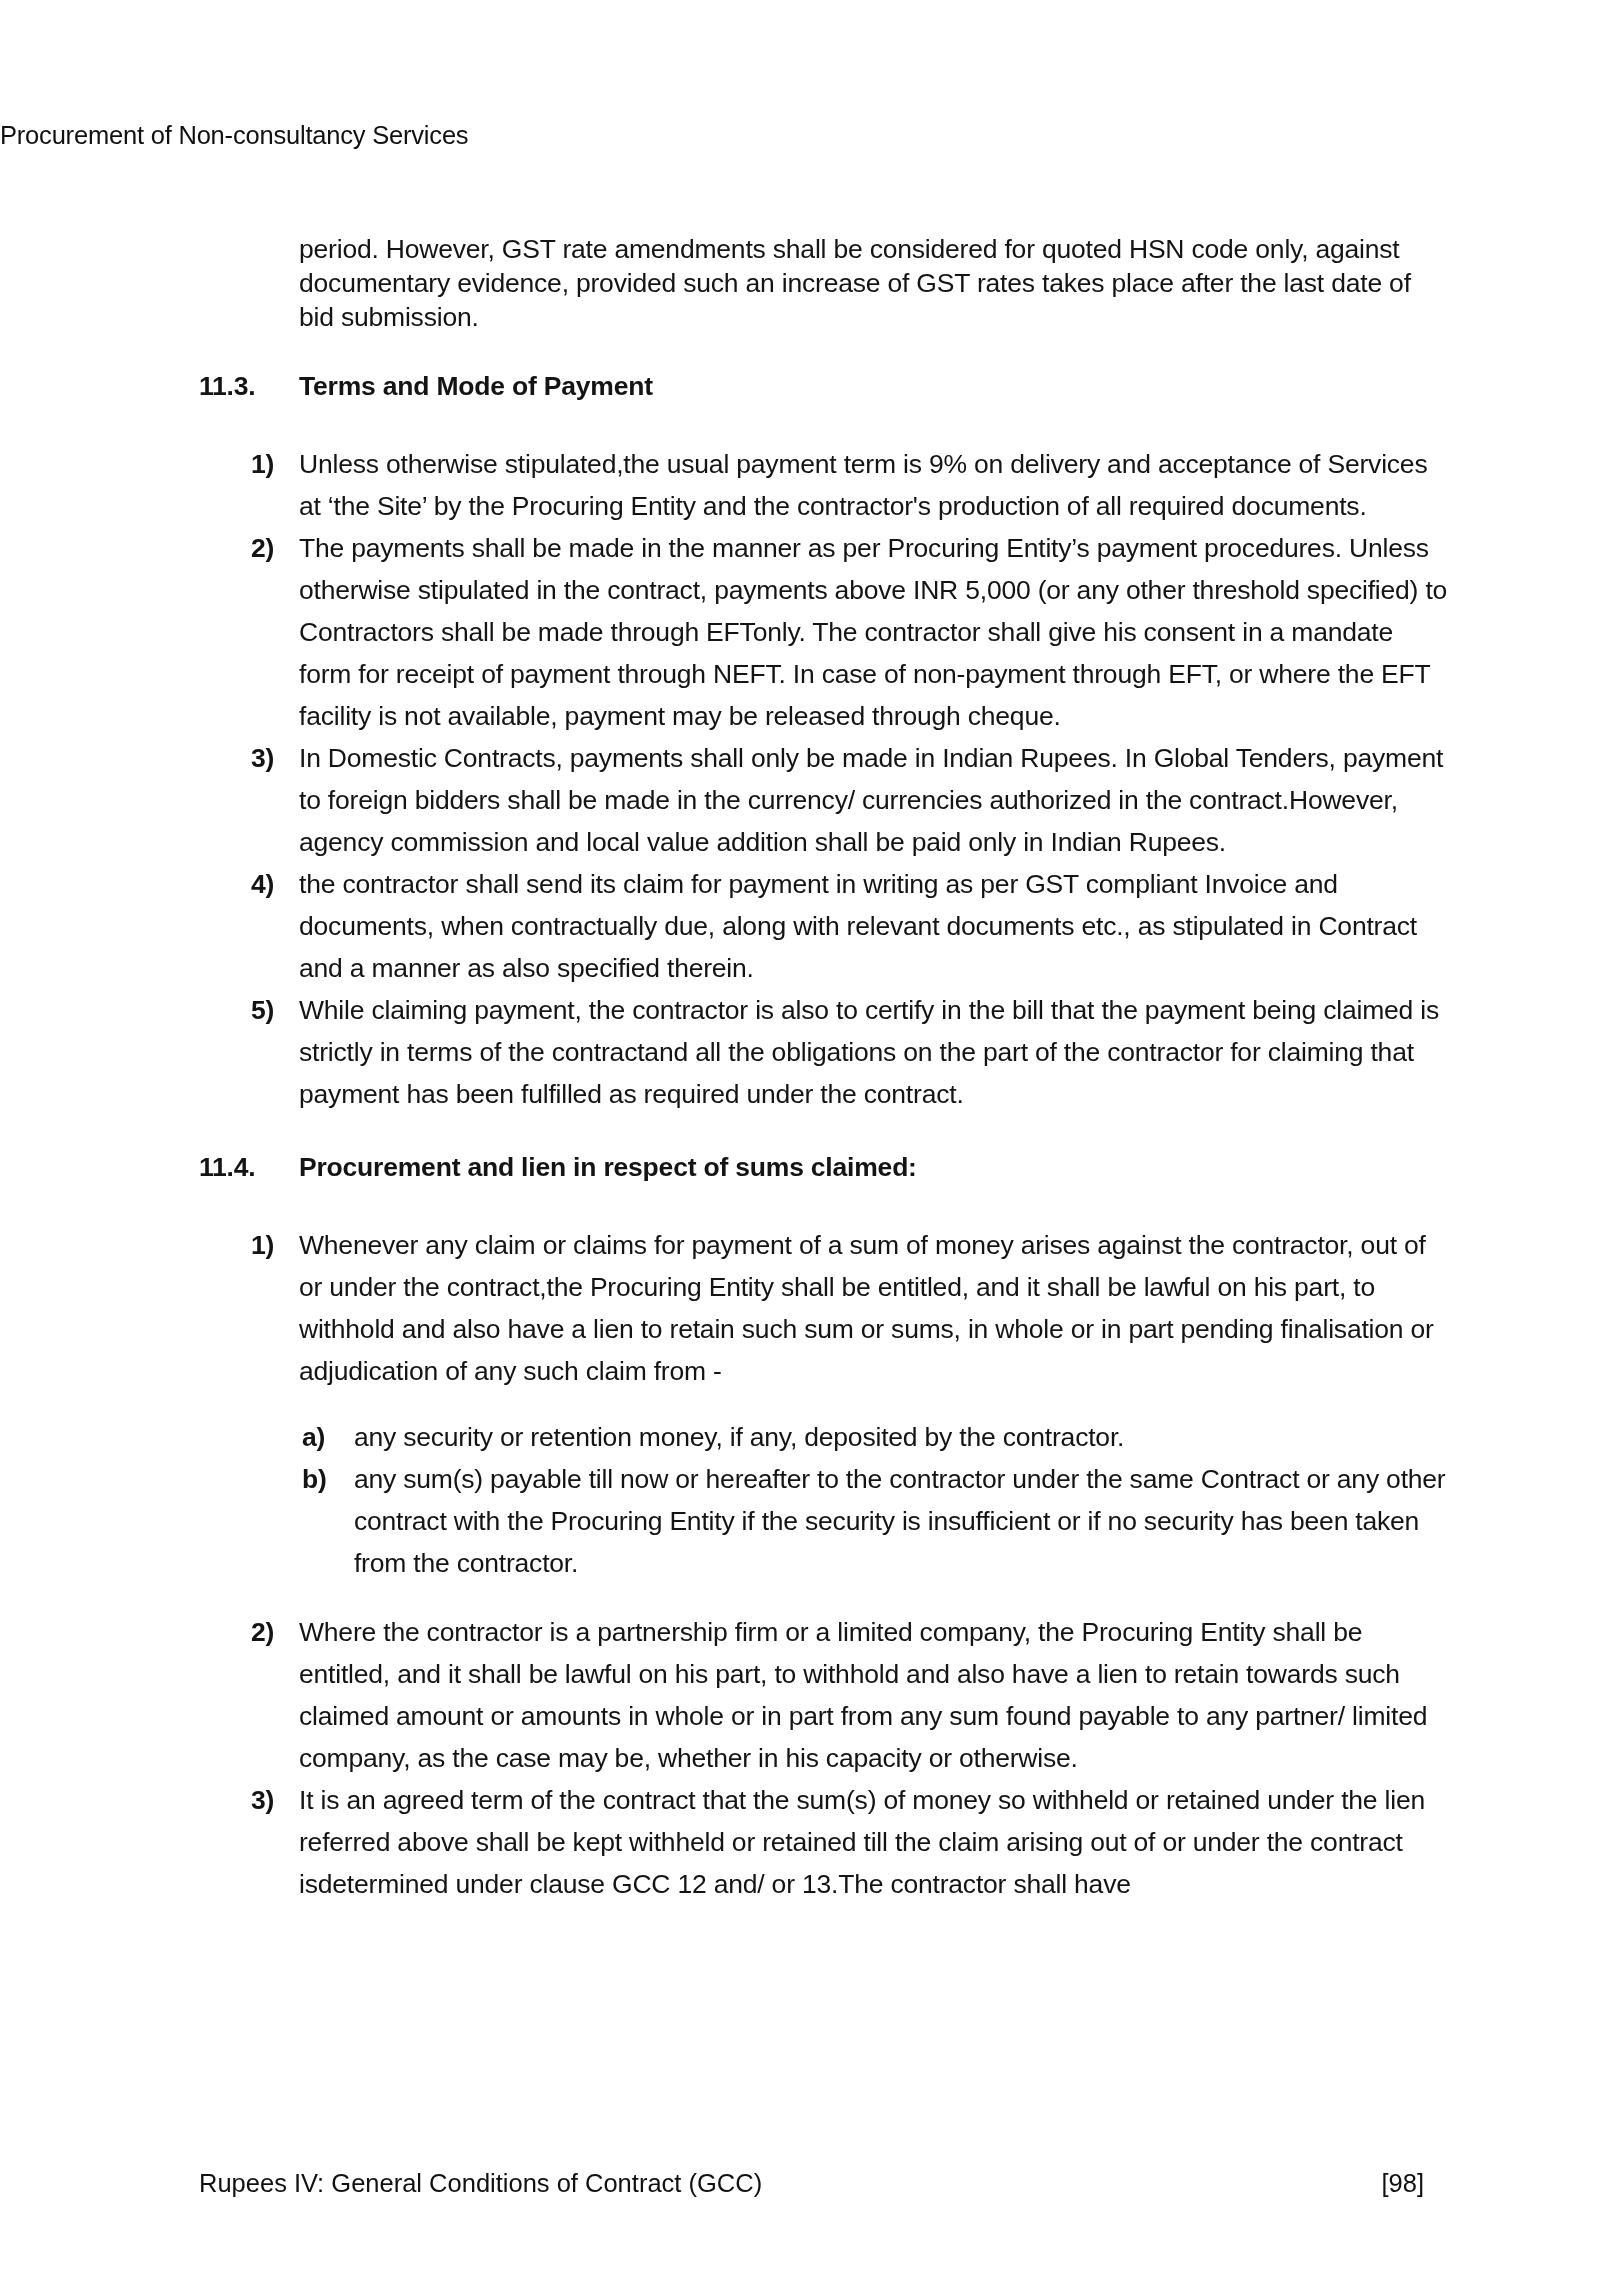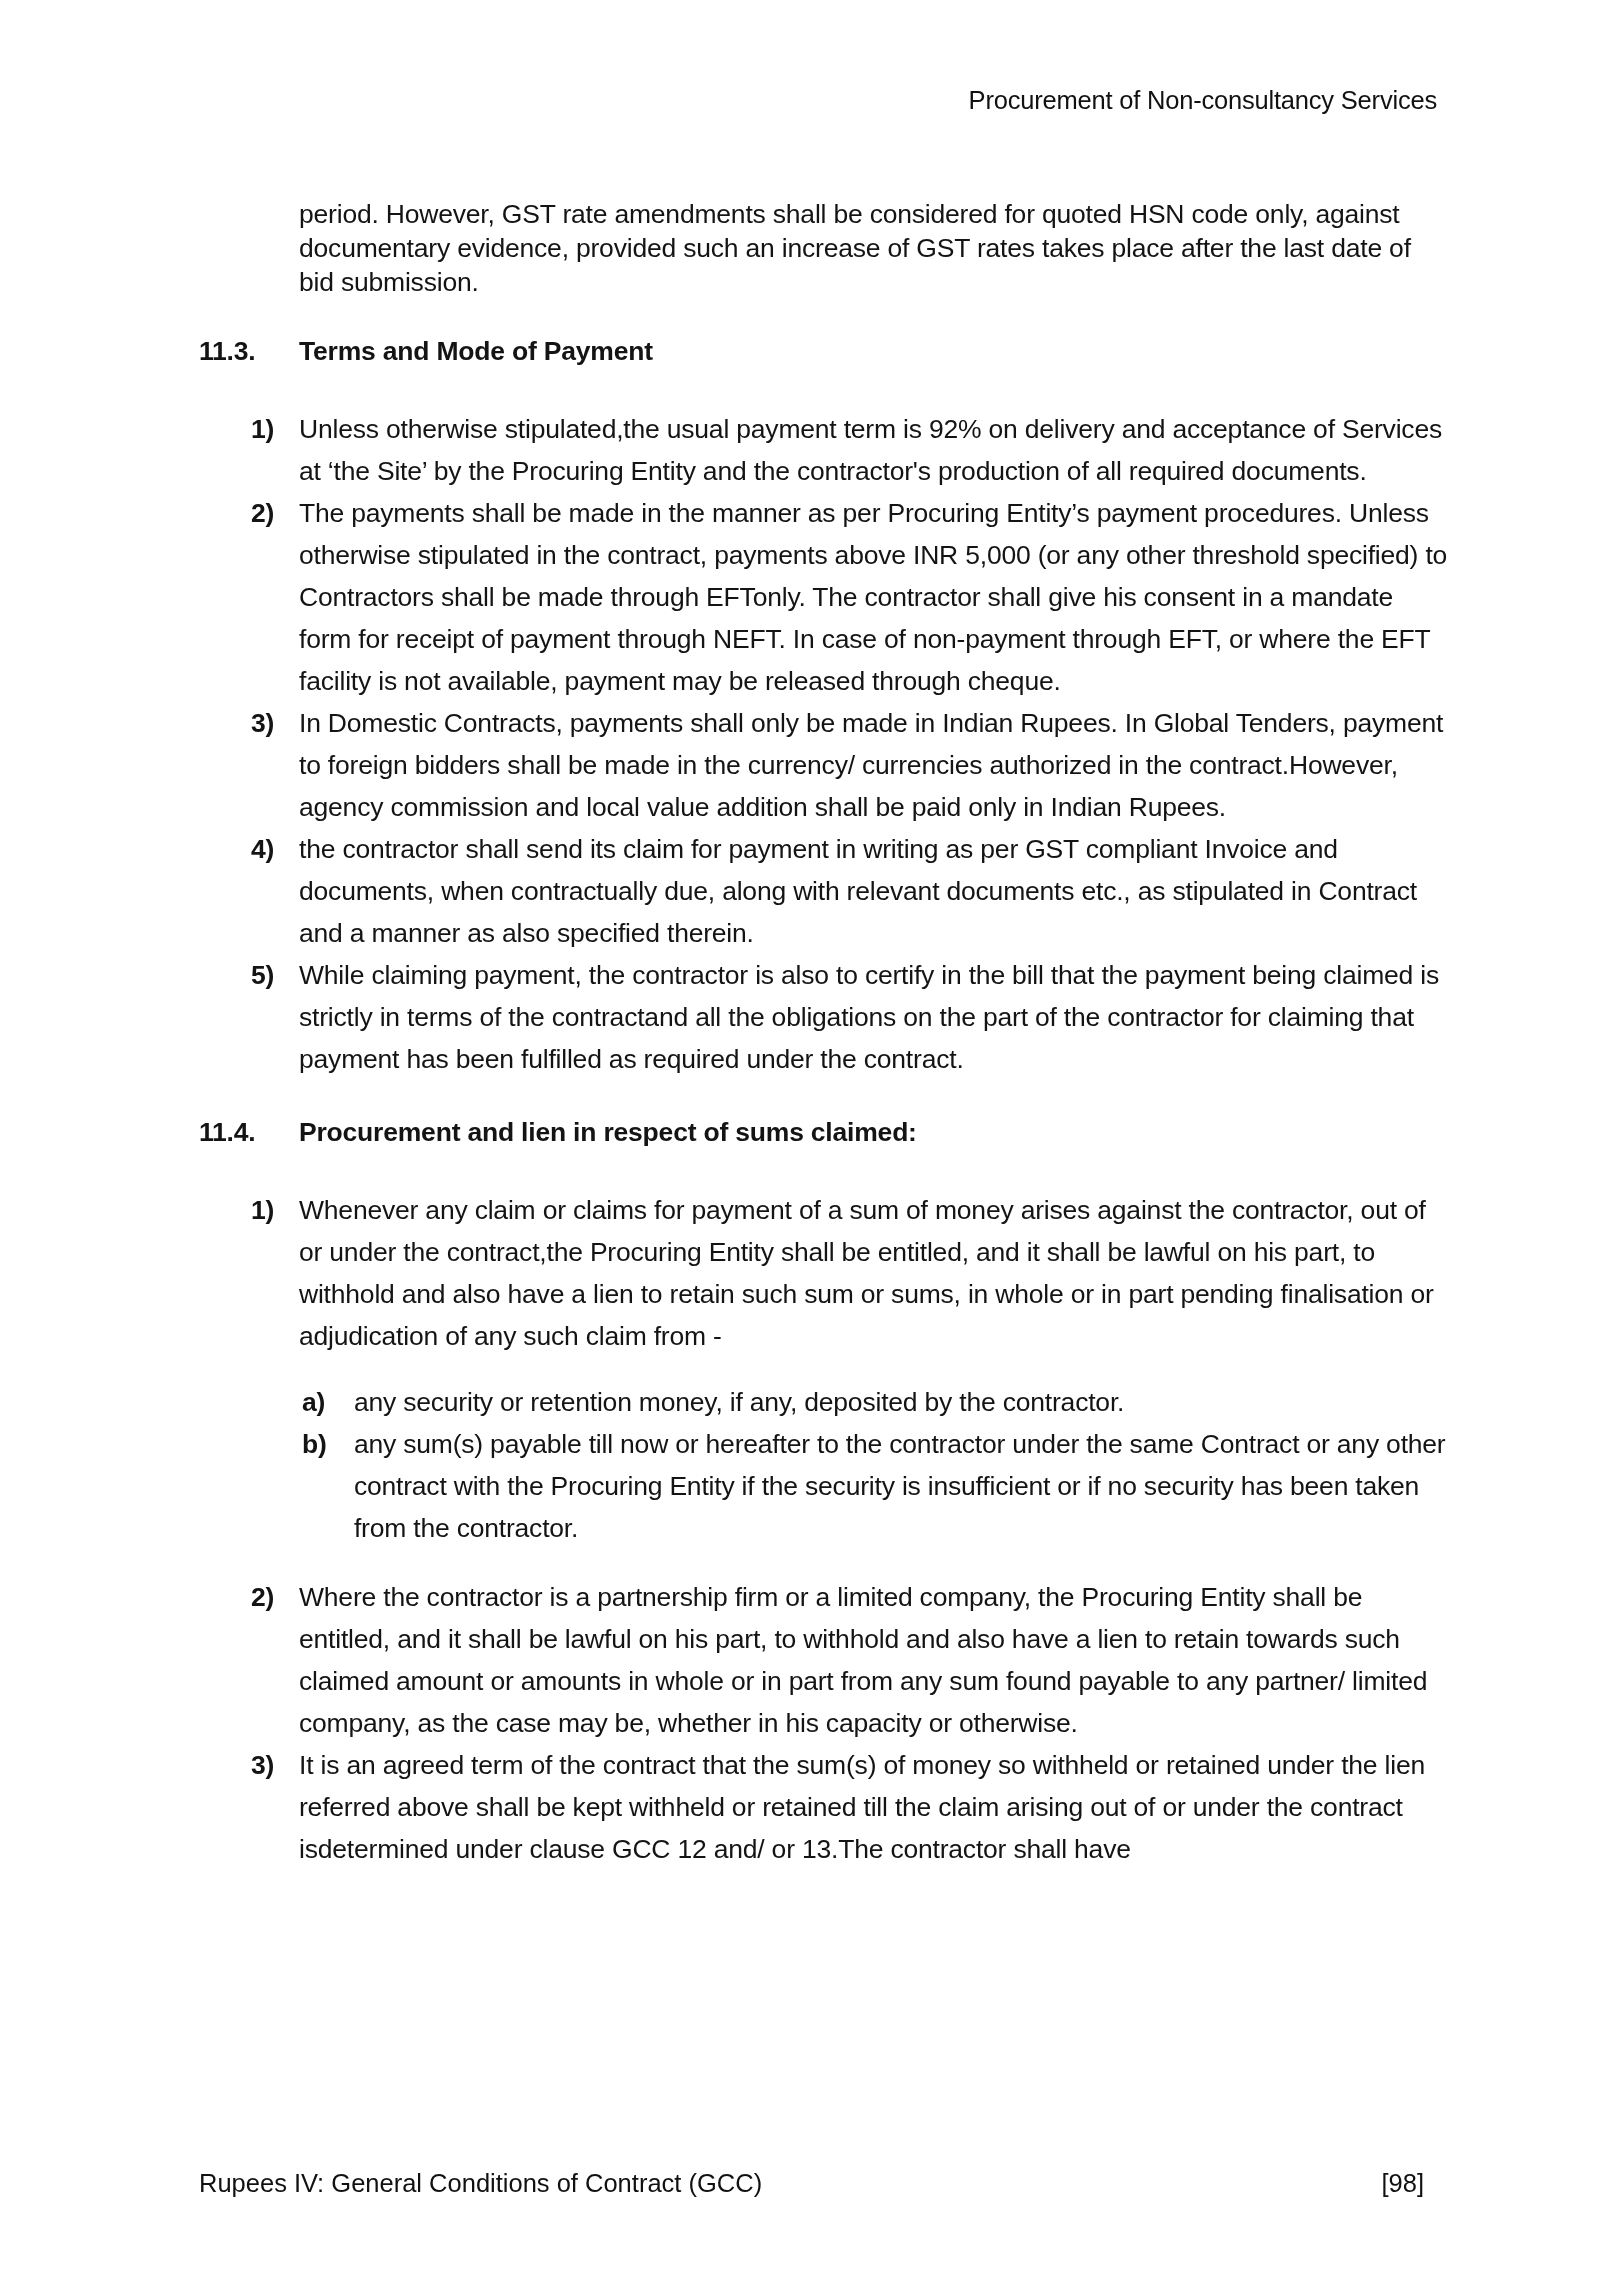--- a/index.html
+++ b/index.html
@@ -9,23 +9,22 @@
     width: 1621px;
     height: 2293px;
     background: #ffffff;
     color: #141414;
     font-family: "Liberation Sans", sans-serif;
     font-size: 26.5px;
     letter-spacing: -0.2px;
     overflow: hidden;
   }
   .running-header {
-    padding-top: 84px;
+    padding-top: 119px;
     padding-right: 184px;
-    text-align: right;
     font-size: 25.5px;
     line-height: 33px;
     color: #111;
   }
   .content {
     margin-left: 199px;
     margin-right: 172px;
   }
   .intro {
     margin: 80px 0 0 100px;
@@ -85,21 +84,21 @@
     <p class="intro">period. However, GST rate amendments shall be considered for quoted HSN code only, against documentary evidence, provided such an increase of GST rates takes place after the last date of bid submission.</p>
 
     <div class="section-heading">
       <span class="sec-num">11.3.</span>
       <span class="sec-title">Terms and Mode of Payment</span>
     </div>
 
     <div class="num-list">
       <div class="li">
         <span class="li-marker">1)</span>
-        <span class="li-text">Unless otherwise stipulated,the usual payment term is 92% on delivery and acceptance of Services at ‘the Site’ by the Procuring Entity and the contractor's production of all required documents.</span>
+        <span class="li-text">Unless otherwise stipulated,the usual payment term is 9% on delivery and acceptance of Services at ‘the Site’ by the Procuring Entity and the contractor's production of all required documents.</span>
       </div>
       <div class="li">
         <span class="li-marker">2)</span>
         <span class="li-text">The payments shall be made in the manner as per Procuring Entity’s payment procedures. Unless otherwise stipulated in the contract, payments above INR 5,000 (or any other threshold specified) to Contractors shall be made through EFTonly. The contractor shall give his consent in a mandate form for receipt of payment through NEFT. In case of non-payment through EFT, or where the EFT facility is not available, payment may be released through cheque.</span>
       </div>
       <div class="li">
         <span class="li-marker">3)</span>
         <span class="li-text">In Domestic Contracts, payments shall only be made in Indian Rupees. In Global Tenders, payment to foreign bidders shall be made in the currency/ currencies authorized in the contract.However, agency commission and local value addition shall be paid only in Indian Rupees.</span>
       </div>
       <div class="li">

